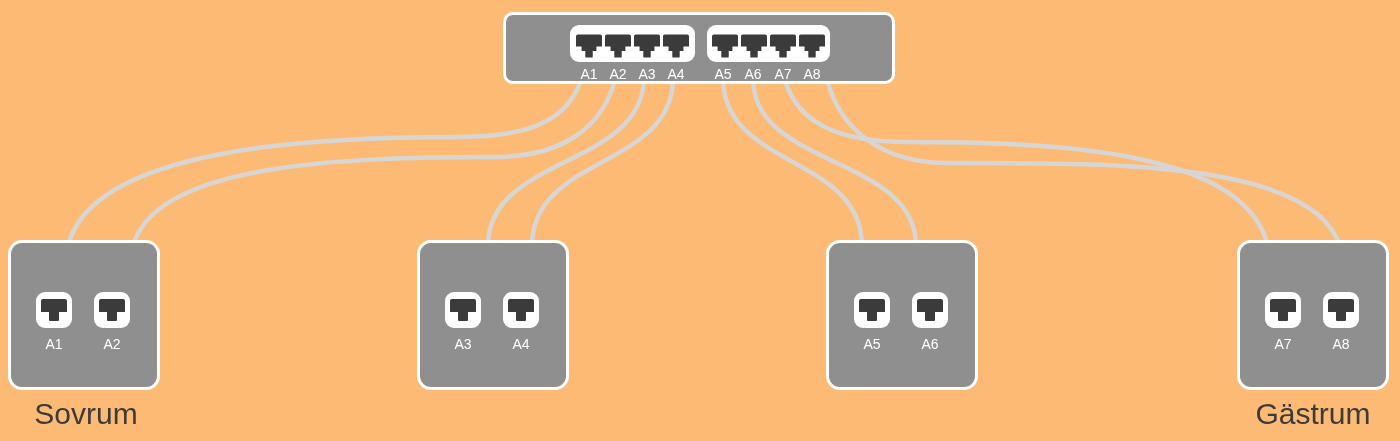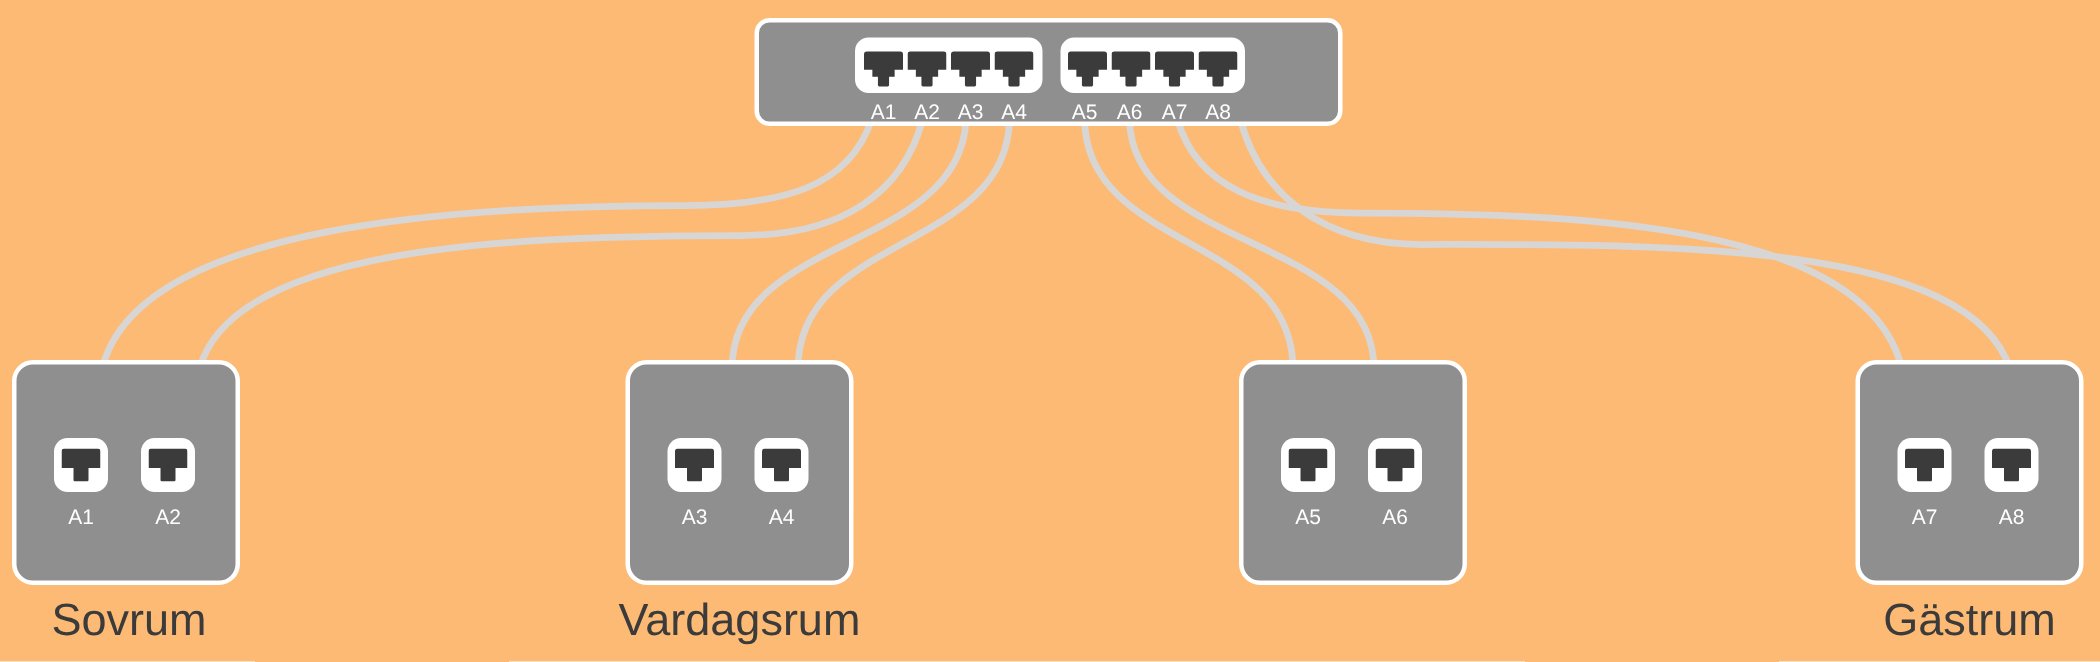--- a/index.html
+++ b/index.html
@@ -213,21 +213,20 @@
     </div>
     <div class="jack-module m2">
       <div class="jack-box">
         <svg class="wall-jack" viewBox="0 0 26 22">
             <path d="M2 0 H24 Q26 0 26 2 V13 H18 V21 Q18 22 17 22 H9 Q8 22 8 21 V13 H0 V2 Q0 0 2 0 Z"></path>
           </svg>
       </div>
       <span class="jack-label">A4</span>
     </div>
   </div>
-  <div class="room-label r2">Vardagsrum</div>
 
   <div class="outlet o3">
     <div class="jack-module m1">
       <div class="jack-box">
         <svg class="wall-jack" viewBox="0 0 26 22">
             <path d="M2 0 H24 Q26 0 26 2 V13 H18 V21 Q18 22 17 22 H9 Q8 22 8 21 V13 H0 V2 Q0 0 2 0 Z"></path>
           </svg>
       </div>
       <span class="jack-label">A5</span>
     </div>

